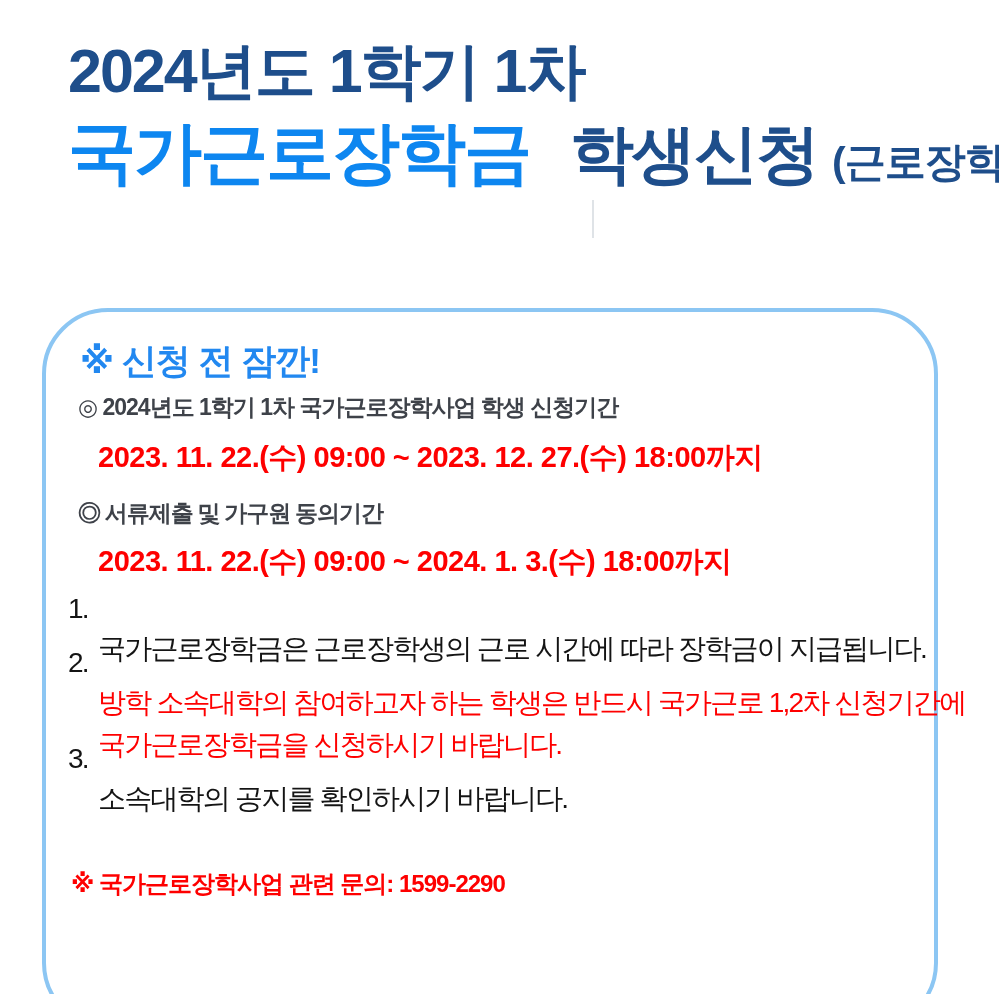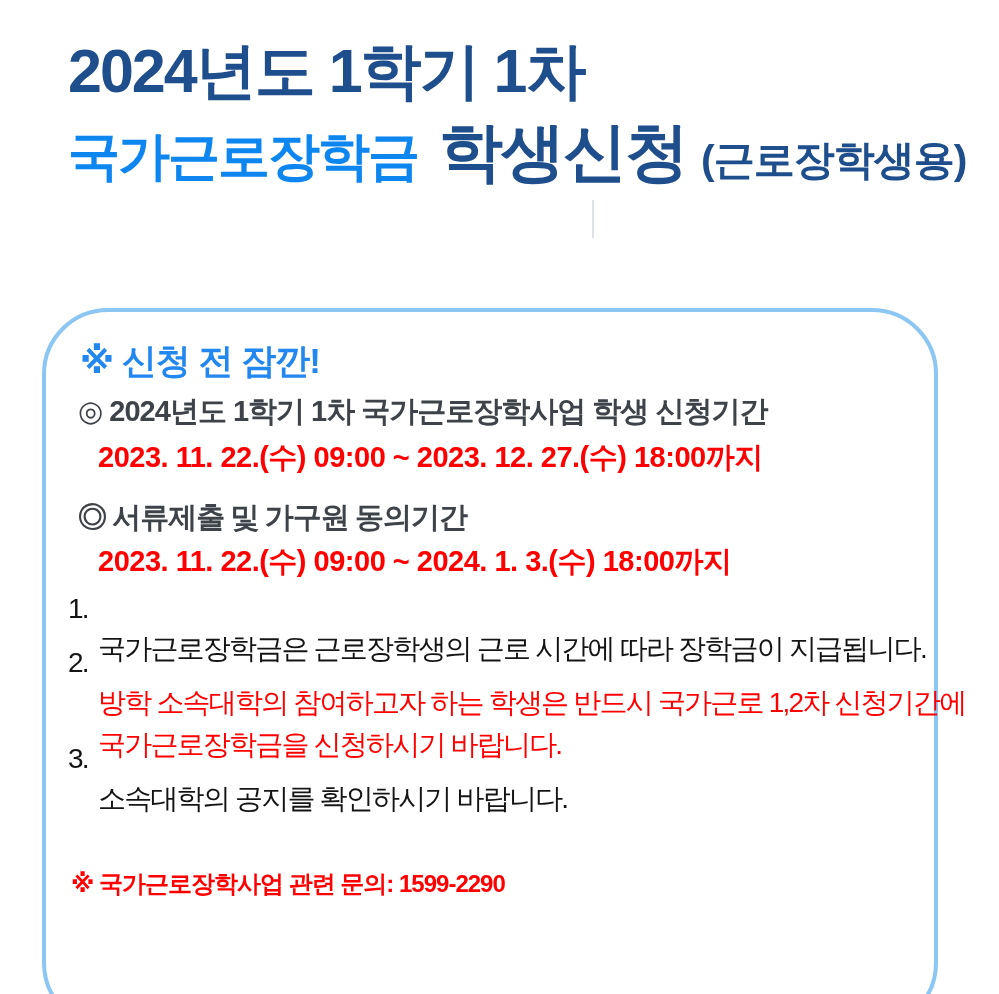--- a/index.html
+++ b/index.html
@@ -23,26 +23,26 @@
     position:absolute;left:68px;top:36px;width:930px;
   }
   .title-line1{
     font-size:61px;font-weight:800;letter-spacing:-2px;
     color:var(--title-navy);line-height:70px;white-space:nowrap;
   }
   .title-line2{
     margin-top:10px;display:flex;align-items:baseline;white-space:nowrap;
   }
   .title-brand{
-    font-size:52px;font-weight:800;letter-spacing:-2px;
+    font-size:68px;font-weight:800;letter-spacing:-2px;
     color:var(--title-blue);line-height:72px;
   }
   .title-main{
     font-size:64px;font-weight:800;letter-spacing:-2px;
-    color:var(--title-navy);margin-left:21px;line-height:72px;
+    color:var(--title-navy);margin-left:40px;line-height:72px;
   }
   .title-suffix{
     font-size:41px;font-weight:800;letter-spacing:-1px;
     color:var(--title-navy);margin-left:14px;
   }
   .divider-artifact{
     position:absolute;left:592px;top:200px;width:2px;height:38px;
     background:#dfe3e7;
   }
   .notice-box{
@@ -51,21 +51,21 @@
     border-radius:66px;
     background:#ffffff;
   }
   .intro{
     position:absolute;left:34px;top:26px;
     font-size:35px;font-weight:800;letter-spacing:-1px;
     color:var(--intro-blue);white-space:nowrap;
   }
   .sec-heading{
     position:absolute;left:32px;
-    font-size:29px;font-weight:600;letter-spacing:-1px;
+    font-size:23px;font-weight:600;letter-spacing:-1px;
     color:var(--heading-gray);white-space:nowrap;
   }
   .sec-heading.s1{top:80px;}
   .sec-heading.s2{top:186px;font-family:Liberation Serif, serif;}
   .sec-period{
     position:absolute;left:52px;
     font-size:29px;font-weight:700;letter-spacing:-0.5px;
     color:var(--alert-red);white-space:nowrap;
   }
   .sec-period.p1{top:126px;}

